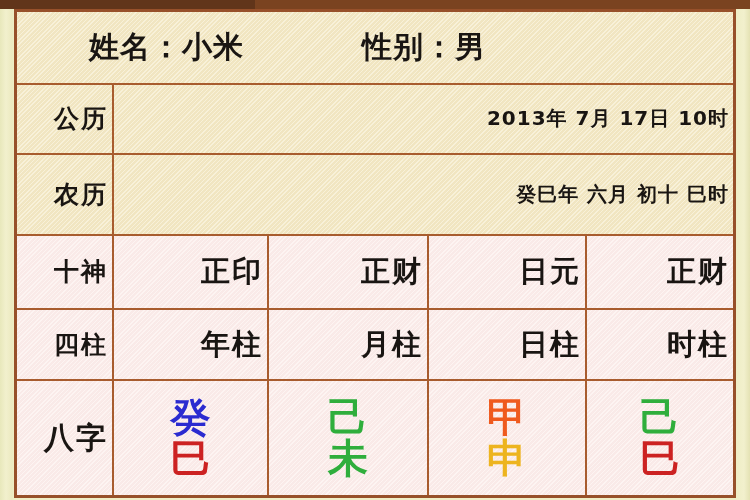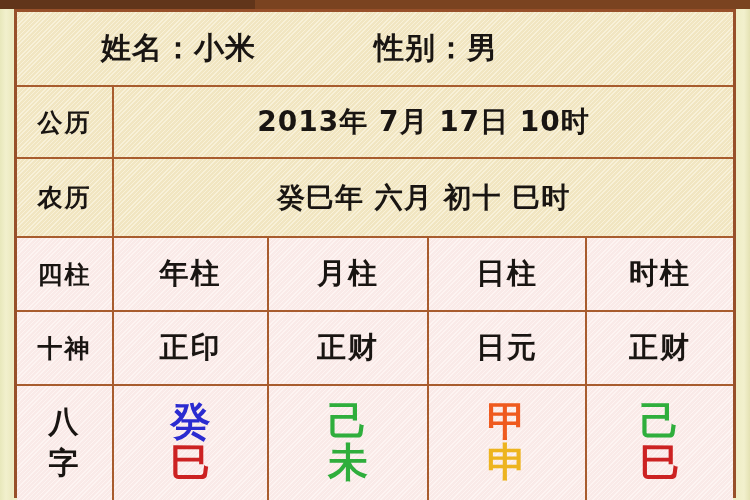--- a/index.html
+++ b/index.html
@@ -56,23 +56,23 @@
   }
 
   table.bazi {
     border-collapse: collapse;
     width: 100%;
     height: 100%;
     table-layout: fixed;
   }
   table.bazi td {
     border: 2px solid #a85c2e;
-    text-align: center;
+    text-align: right;
     vertical-align: middle;
-    padding: 16px;
+    padding: 4px;
     color: #191512;
   }
   
   table.bazi tr:first-child td { border-top: none; }
   table.bazi tr:last-child td { border-bottom: none; }
   table.bazi td:first-child { border-left: none; }
   table.bazi td:last-child { border-right: none; }
 
   
   .row-beige td {
@@ -89,21 +89,21 @@
         rgba(255,255,255,0.34) 0px, rgba(255,255,255,0.34) 1px,
         rgba(226,188,188,0.09) 1px, rgba(226,188,188,0.09) 3px);
   }
 
   
   .r-header { height: 70px; }
   .r-solar  { height: 69px; }
   .r-lunar  { height: 79px; }
   .r-pillar { height: 70px; }
   .r-ten    { height: 72px; }
-  .r-bazi   { height: 112px; font-family: Liberation Serif, serif; }
+  .r-bazi   { height: 112px; }
 
   
   .header-cell {
     position: relative;
   }
   .header-inner {
     display: flex;
     align-items: center;
     justify-content: flex-start;
     padding-left: 68px;
@@ -120,21 +120,21 @@
   
   .label-cell {
     font-size: 25px;
     font-weight: 700;
     letter-spacing: 2px;
     width: 96px;
   }
 
   
   .value-cell {
-    font-size: 28px;
+    font-size: 20px;
     font-weight: 700;
     text-align: left;
     padding-left: 22px;
     letter-spacing: 1px;
     white-space: nowrap;
   }
 
   
   .pillar-cell, .tengod-cell {
     font-size: 29px;
@@ -200,36 +200,36 @@
         <tr class="row-beige r-solar">
           <td class="label-cell">公历</td>
           <td class="value-cell" colspan="4">2013年 7月 17日 10时</td>
         </tr>
 
         <tr class="row-beige r-lunar">
           <td class="label-cell">农历</td>
           <td class="value-cell" colspan="4">癸巳年 六月 初十 巳时</td>
         </tr>
 
+        <tr class="row-pink r-ten">
+          <td class="label-cell">十神</td>
+          <td class="tengod-cell">正印</td>
+          <td class="tengod-cell">正财</td>
+          <td class="tengod-cell">日元</td>
+          <td class="tengod-cell">正财</td>
+        </tr>
+
         <tr class="row-pink r-pillar">
           <td class="label-cell">四柱</td>
           <td class="pillar-cell">年柱</td>
           <td class="pillar-cell">月柱</td>
           <td class="pillar-cell">日柱</td>
           <td class="pillar-cell">时柱</td>
         </tr>
 
-        <tr class="row-pink r-ten">
-          <td class="label-cell">十神</td>
-          <td class="tengod-cell">正印</td>
-          <td class="tengod-cell">正财</td>
-          <td class="tengod-cell">日元</td>
-          <td class="tengod-cell">正财</td>
-        </tr>
-
         <tr class="row-pink r-bazi">
           <td class="bazi-label">八字</td>
 
           <td>
             <div class="bazi-stack">
               <span class="glyph" style="color: rgb(43, 43, 208);">癸</span>
               <span class="glyph" style="color: rgb(204, 34, 34);">巳</span>
             </div>
           </td>
 

